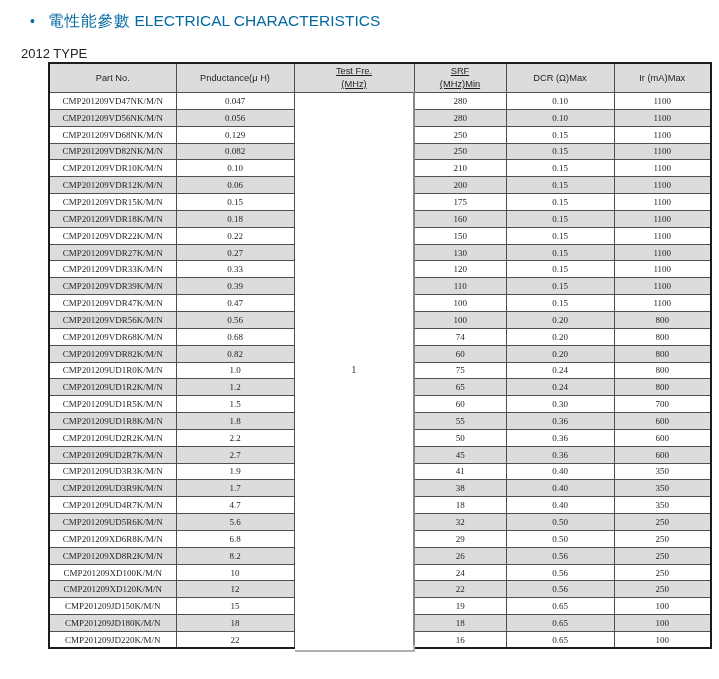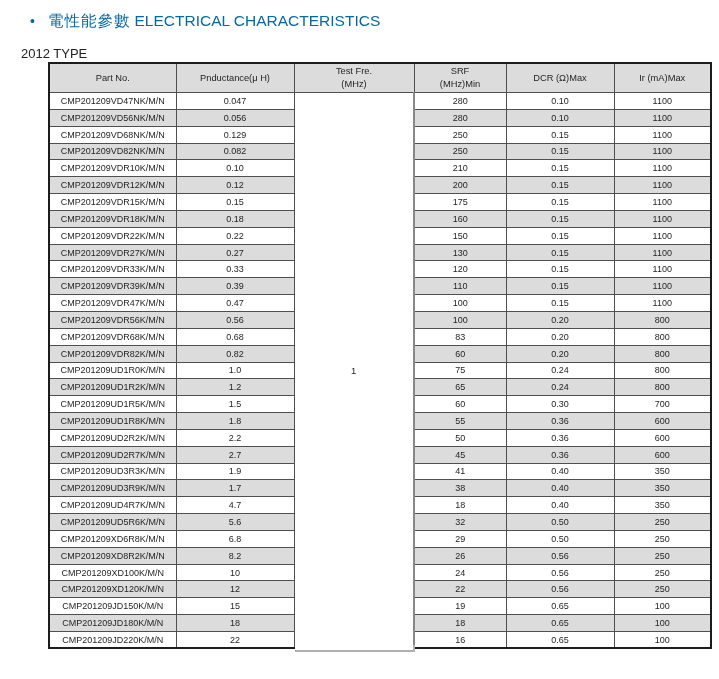--- a/index.html
+++ b/index.html
@@ -52,22 +52,22 @@
     color:var(--text);
     overflow:hidden;
     white-space:nowrap;
   }
   thead th{
     background:var(--header-bg);
     font-weight:normal;
     font-size:9.3px;
     height:28px;
   }
-  .hline{display:block;line-height:1.4;}
-  tbody tr{height:16.85px;}
+  .hline{display:block;line-height:1.4;text-decoration:underline;}
+  tbody tr{height:16.85px;font-family:Liberation Serif, serif;}
   tbody tr.alt td{background:var(--row-alt-bg);}
   td.test-cell{
     background:#ffffff !important;
     font-size:9.5px;
     border-right:2px solid #888888;
   }
   
   .test-col-protrusion{
     position:absolute;
     left:247px;bottom:-3px;
@@ -146,21 +146,21 @@
           </tr>
           <tr>
             <td>CMP201209VDR10K/M/N</td>
             <td>0.10</td>
             <td>210</td>
             <td>0.15</td>
             <td>1100</td>
           </tr>
           <tr class="alt">
             <td>CMP201209VDR12K/M/N</td>
-            <td>0.12</td>
+            <td>0.06</td>
             <td>200</td>
             <td>0.15</td>
             <td>1100</td>
           </tr>
           <tr>
             <td>CMP201209VDR15K/M/N</td>
             <td>0.15</td>
             <td>175</td>
             <td>0.15</td>
             <td>1100</td>
@@ -210,21 +210,21 @@
           <tr class="alt">
             <td>CMP201209VDR56K/M/N</td>
             <td>0.56</td>
             <td>100</td>
             <td>0.20</td>
             <td>800</td>
           </tr>
           <tr>
             <td>CMP201209VDR68K/M/N</td>
             <td>0.68</td>
-            <td>83</td>
+            <td>74</td>
             <td>0.20</td>
             <td>800</td>
           </tr>
           <tr class="alt">
             <td>CMP201209VDR82K/M/N</td>
             <td>0.82</td>
             <td>60</td>
             <td>0.20</td>
             <td>800</td>
           </tr>

